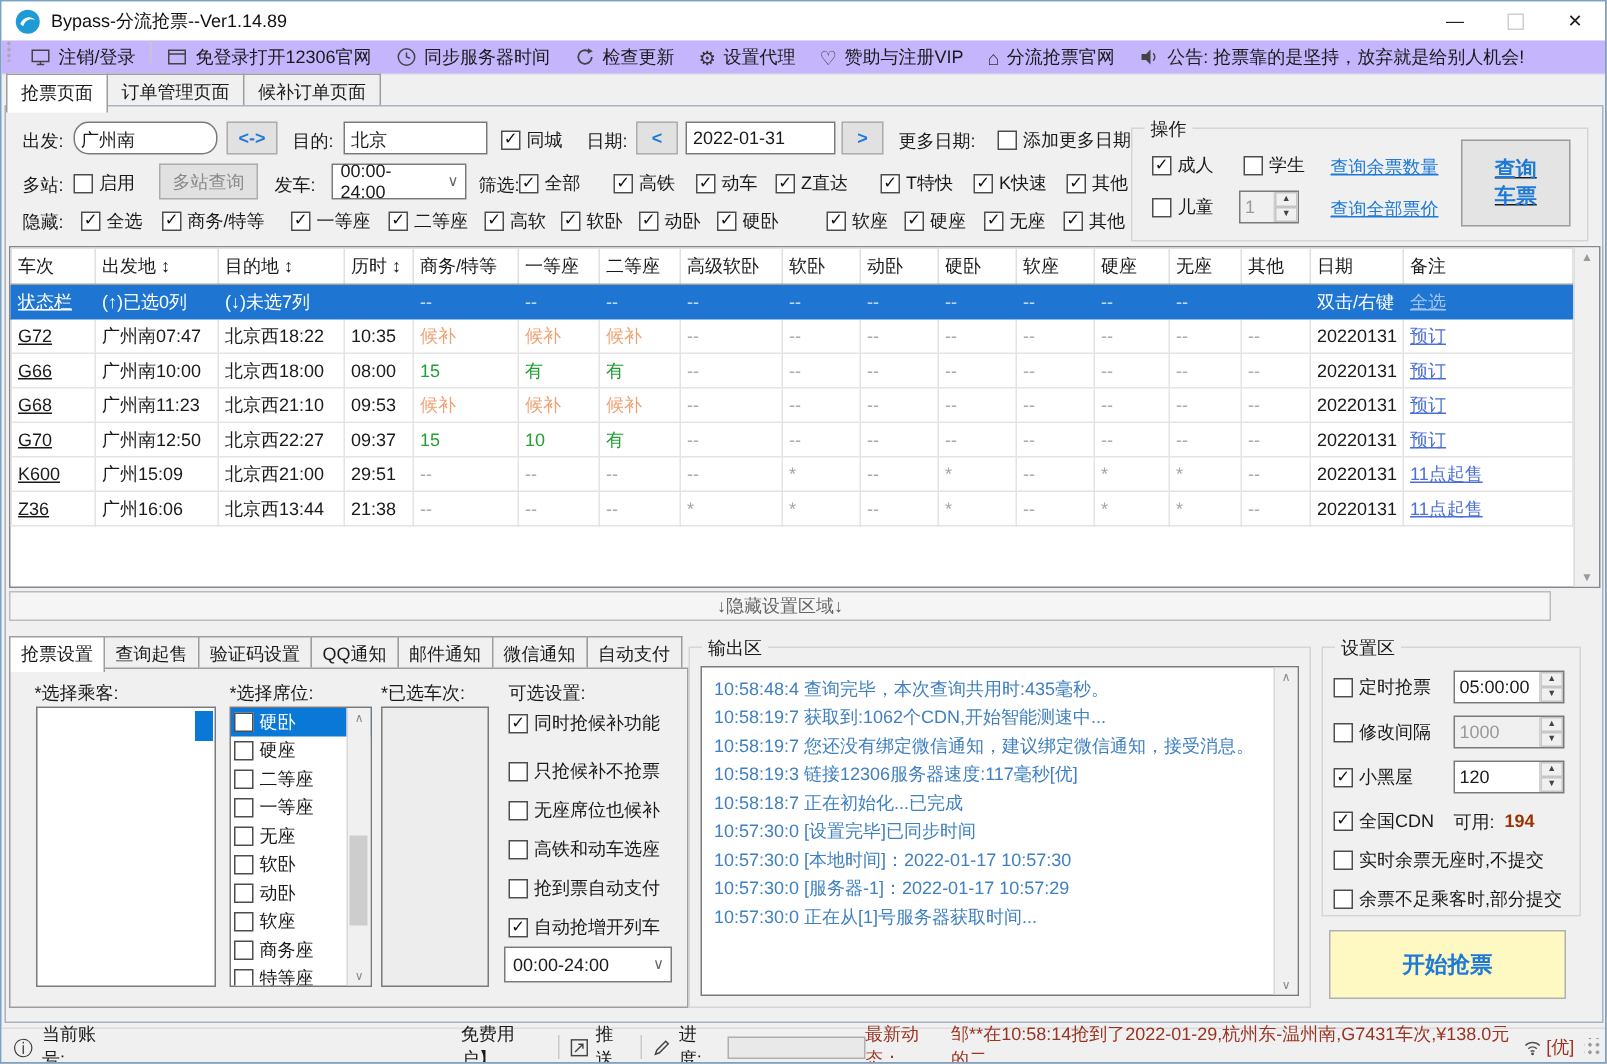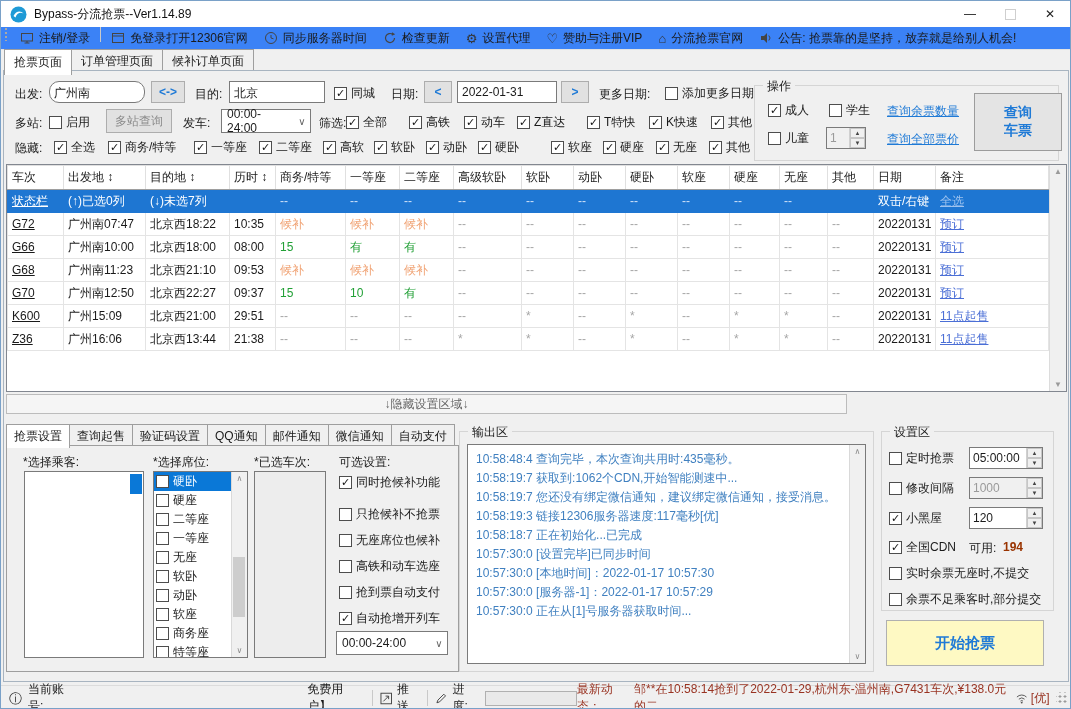--- a/index.html
+++ b/index.html
@@ -8,21 +8,21 @@
   .abs{position:absolute;}
   .nw{white-space:nowrap;}
   
   .titlebar{position:absolute;left:0;top:0;width:100%;height:26px;background:#fff;display:flex;align-items:center;}
   .appicon{width:17px;height:17px;margin:0 7px 0 9px;}
   .wtitle{font-size:12px;color:#111;}
   .winbtns{margin-left:auto;display:flex;height:100%;}
   .winbtn{width:40px;height:100%;display:flex;align-items:center;justify-content:center;font-size:12px;color:#222;}
   .maxbox{width:9px;height:9px;border:1px solid #cfcfcf;}
   
-  .toolbar{position:absolute;left:0;top:26px;width:100%;height:22px;background:#3b82f6;display:flex;border-bottom:1px solid #e3e3e3;}
+  .toolbar{position:absolute;left:0;top:26px;width:100%;height:22px;background:#c4b5fd;display:flex;border-bottom:1px solid #e3e3e3;}
   .grip{width:4px;height:14px;margin:0 4px 0 3px;background-image:radial-gradient(circle,#a8a8a8 1px,transparent 1.2px);background-size:4px 4px;}
   .titem{display:flex;align-items:center;gap:5px;padding:0 8px;height:100%;}
   .tsep{width:1px;height:15px;background:#c9c9c9;margin:0 2px;}
   .ticon{font-size:13px;line-height:1;color:#333;}
   svg.ic{display:block;}
   
   .tabstrip{position:absolute;left:3px;top:48px;display:flex;}
   .mtab{padding:3px 9px 4px 9px;border:1px solid #9e9e9e;border-bottom:none;background:#f0f0f0;margin-right:-1px;}
   .mtab.active{background:#fff;padding-top:4px;position:relative;z-index:2;}
   .tabpage{position:absolute;left:2px;top:69px;width:1066px;height:612px;border:1px solid #a8b4c0;background:#f0f0f0;box-sizing:border-box;}
@@ -54,21 +54,21 @@
   .c-green{color:#22a036;}
   .c-orange{color:#f0a070;}
   .c-grey{color:#a6a6a6;}
   tr.selected .c-grey{color:#cfe2f8;}
   td.train span{text-decoration:underline;color:#1a1a1a;cursor:pointer;}
   tr.selected td.train span{color:#fff;}
   td.action span{color:#4b6fd6;text-decoration:underline;cursor:pointer;}
   tr.selected td.action span{color:#9fc3ef;}
   .vscroll{position:absolute;right:0;top:0;bottom:0;width:17px;background:#f0f0f0;border-left:1px solid #dcdcdc;display:flex;flex-direction:column;justify-content:space-between;align-items:center;color:#9a9a9a;font-size:8px;padding:2px 0;box-sizing:border-box;}
   
-  .divbar{position:absolute;left:5px;top:393px;width:841px;height:20px;background:#f5f5f5;border:1px solid #bcbcbc;box-sizing:border-box;display:flex;align-items:center;justify-content:center;color:#666;}
+  .divbar{position:absolute;left:5px;top:393px;width:1028px;height:20px;background:#f5f5f5;border:1px solid #bcbcbc;box-sizing:border-box;display:flex;align-items:center;justify-content:center;color:#666;}
   
   .btabs{position:absolute;left:5px;top:423px;display:flex;}
   .btab{padding:3px 7px;border:1px solid #9e9e9e;border-bottom:none;background:#f0f0f0;margin-right:-1px;white-space:nowrap;}
   .btab.active{background:#fff;position:relative;z-index:2;}
   .bpanel{position:absolute;left:5px;top:444px;width:453px;height:227px;border:1px solid #9e9e9e;background:#f0f0f0;box-sizing:border-box;}
   .listbox{position:absolute;background:#fff;border:1px solid #7a7a7a;box-sizing:border-box;overflow:hidden;}
   .seatitem{display:flex;align-items:center;gap:4px;height:19px;padding:0 2px;}
   .seatitem.sel{background:#0a78d7;color:#fff;}
   .lbscroll{position:absolute;right:0;top:0;bottom:0;width:16px;background:#f0f0f0;border-left:1px solid #d9d9d9;display:flex;flex-direction:column;align-items:center;justify-content:space-between;font-size:8px;color:#8a8a8a;padding:2px 0;box-sizing:border-box;}
   .lbthumb{position:absolute;right:2px;top:85px;width:12px;height:60px;background:#cdcdcd;}
@@ -289,21 +289,21 @@
       <span>儿童</span>
     </label>
   <div class="spin dis" style="left:825px;top:126px;width:40px;">
       <span class="sval">1</span>
       <span class="sud">
         <div>▲</div>
         <div>▼</div>
       </span>
     </div>
   <span class="abs nw link" style="left:886px;top:130px;">查询全部票价</span>
-  <div class="btn" style="left:973px;top:92px;width:88px;height:58px;flex-direction:column;background:#e4e4e4;border-color:#9c9c9c;">
+  <div class="btn" style="left:973px;top:92px;width:73px;height:58px;flex-direction:column;background:#e4e4e4;border-color:#9c9c9c;text-decoration:underline;">
     <span class="blue bold" style="font-size:14px;">查询</span>
     <span class="blue bold" style="font-size:14px;">车票</span>
   </div>
 
   <div class="tablewrap">
     <table class="tt">
       <colgroup>
         <col style="width:56px">
           <col style="width:82px">
           <col style="width:84px">

